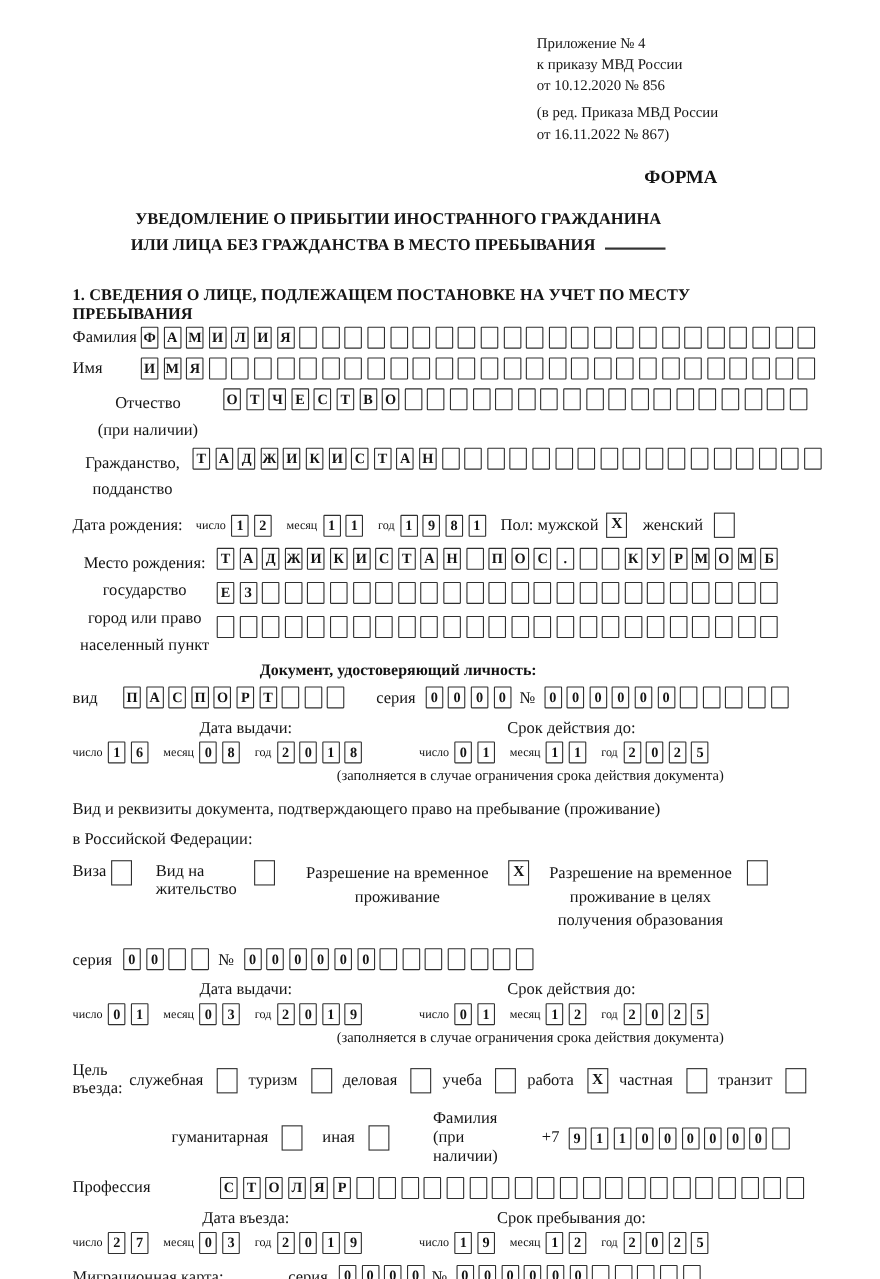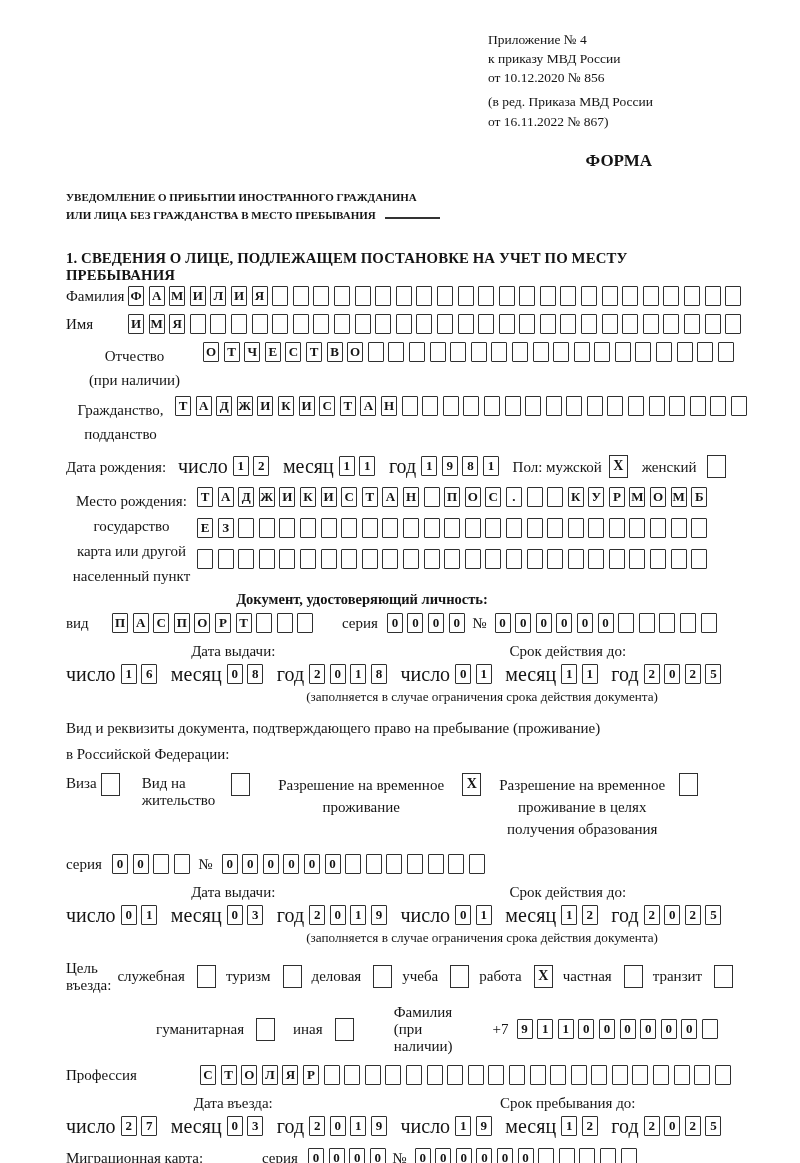--- a/index.html
+++ b/index.html
@@ -10,21 +10,21 @@
     color: #141414; overflow: hidden;
   }
   .page { width: 688px; height: 1163px; padding: 30px 30px 10px 66px; }
 
   
   .appendix { width: 170px; margin-left: auto; font-size: 13.5px; line-height: 1.42; }
   .appendix .gap { margin-top: 5px; }
   .form-label { text-align: right; font-weight: bold; font-size: 17px; margin-top: 20px; padding-right: 6px; }
 
   
-  .title { font-weight: bold; font-size: 11px; line-height: 1.55; margin-top: 18px; }
+  .title { text-align: center; font-weight: bold; font-size: 15px; line-height: 1.55; margin-top: 18px; }
   .blank-line { display: inline-block; width: 55px; height: 13px; border-bottom: 2px solid #333; margin-left: 9px; }
   .section-heading { font-weight: bold; font-size: 14.8px; margin-top: 26px; letter-spacing: 0.1px; }
 
   
   .frow { display: flex; align-items: flex-start; margin-top: 8px; }
   .flabel { font-size: 15px; flex: 0 0 auto; padding-top: 2px; }
   .cells { display: flex; flex-wrap: nowrap; }
   .cell {
     display: inline-block; flex: 0 0 auto;
     width: 16px; height: 20px; margin-right: 4.6px;
@@ -39,21 +39,21 @@
   .lblock { line-height: 24px; font-size: 15px; text-align: center; }
   .stack > .cells { margin-bottom: 11px; }
 
   
   .datecols { display: flex; margin-top: 10px; }
   .datecol-l { width: 355px; }
   .datecol-r { flex: 1; }
   .dheading { font-size: 15px; text-align: center; margin-bottom: 3px; }
   .dline { display: flex; align-items: center; }
   .dunit { display: flex; align-items: center; margin-right: 9px; }
-  .dunit .lbl { font-size: 20px; margin-right: 5px; }
+  .dunit .lbl { font-size: 11px; margin-right: 5px; }
   .note-right { text-align: right; font-size: 13.2px; margin-top: 3px; }
 
   
   .para { font-size: 15px; line-height: 1.75; margin-top: 10px; }
   .opt-row { display: flex; align-items: flex-start; margin-top: 6px; }
   .opt { display: flex; align-items: flex-start; }
   .opt .olabel { font-size: 15px; padding-top: 2px; }
   .opt .center { text-align: center; line-height: 1.45; }
 
   
@@ -255,21 +255,21 @@
     <span class="flabel" style="margin-right:7px;">Пол: мужской</span>
     <span class="checkbox">X</span>
     <span class="flabel" style="margin:0 10px 0 14px;">женский</span>
     <span class="checkbox"></span>
   </div>
 
   <div class="frow" style="margin-top:9px;">
     <div class="flabel lblock" style="width:131px; line-height:25px;">
       <div>Место рождения:</div>
       <div>государство</div>
-      <div>карта или другой</div>
+      <div>город или право</div>
       <div>населенный пункт</div>
     </div>
     <div class="stack">
       <div class="cells">
           <span class="cell">Т</span>
           <span class="cell">А</span>
           <span class="cell">Д</span>
           <span class="cell">Ж</span>
           <span class="cell">И</span>
           <span class="cell">К</span>

